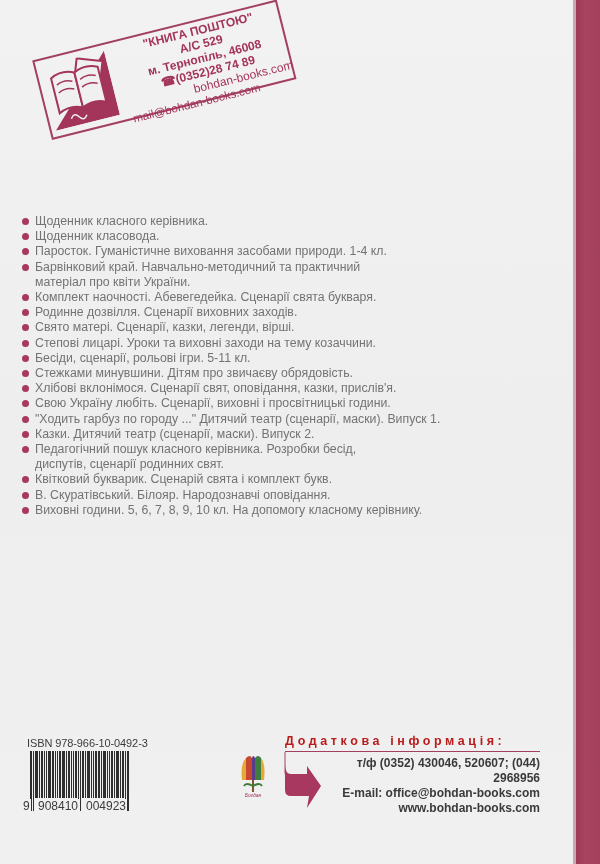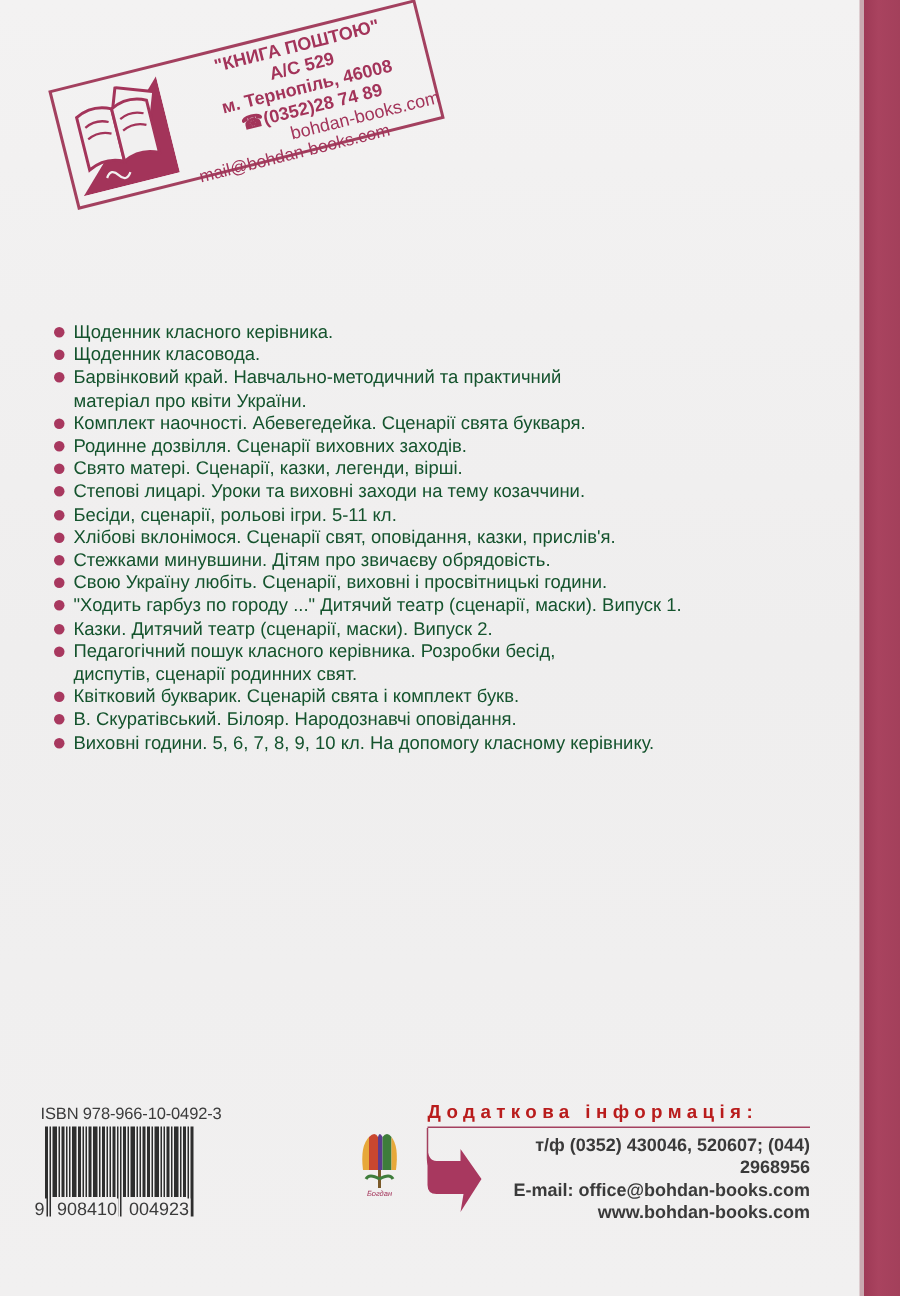--- a/index.html
+++ b/index.html
@@ -37,22 +37,22 @@
   }
   .stamp-text {
     position: absolute; left: 82px; top: 2px; width: 168px;
     text-align: center; font-weight: bold; line-height: 14px; font-size: 12px;
   }
   .stamp-text .line { display: block; white-space: nowrap; }
   .stamp-text .mail { font-weight: normal; font-size: 11.5px; text-align: left; }
 
   
   .book-list {
-    position: absolute; left: 36px; top: 214px; width: 540px;
-    list-style: none; font-size: 12.3px; line-height: 15.2px; color: #14532d;
+    position: absolute; left: 22px; top: 214px; width: 540px;
+    list-style: none; font-size: 12.3px; line-height: 15.2px; color: #737373;
   }
   .book-list li { position: relative; padding-left: 13px; white-space: nowrap; }
   .book-list .bullet {
     position: absolute; left: 0; top: 4px; width: 7px; height: 7px;
     border-radius: 50%; background: #a8385f;
   }
 
   
   .isbn {
     position: absolute; left: 27px; top: 737px; font-size: 11px; color: #3b3b3b;
@@ -109,28 +109,29 @@
       <span class="line"><span>☎</span><span>(0352)28 74 89</span></span>
       <span class="line" style="text-align:right;font-weight:normal;">bohdan-books.com</span>
       <span class="line mail">mail@bohdan-books.com</span>
     </div>
   </div>
 </div>
 
 <ul class="book-list">
   <li><span class="bullet"></span><span>Щоденник класного керівника.</span></li>
   <li><span class="bullet"></span><span>Щоденник класовода.</span></li>
+  <li><span class="bullet"></span><span>Паросток. Гуманістичне виховання засобами природи. 1-4 кл.</span></li>
   <li><span class="bullet"></span><span>Барвінковий край. Навчально-методичний та практичний</span><br><span>матеріал про квіти України.</span></li>
   <li><span class="bullet"></span><span>Комплект наочності. Абевегедейка. Сценарії свята букваря.</span></li>
   <li><span class="bullet"></span><span>Родинне дозвілля. Сценарії виховних заходів.</span></li>
   <li><span class="bullet"></span><span>Свято матері. Сценарії, казки, легенди, вірші.</span></li>
   <li><span class="bullet"></span><span>Степові лицарі. Уроки та виховні заходи на тему козаччини.</span></li>
   <li><span class="bullet"></span><span>Бесіди, сценарії, рольові ігри. 5-11 кл.</span></li>
+  <li><span class="bullet"></span><span>Стежками минувшини. Дітям про звичаєву обрядовість.</span></li>
   <li><span class="bullet"></span><span>Хлібові вклонімося. Сценарії свят, оповідання, казки, прислів'я.</span></li>
-  <li><span class="bullet"></span><span>Стежками минувшини. Дітям про звичаєву обрядовість.</span></li>
   <li><span class="bullet"></span><span>Свою Україну любіть. Сценарії, виховні і просвітницькі години.</span></li>
   <li><span class="bullet"></span><span>"Ходить гарбуз по городу ..." Дитячий театр (сценарії, маски). Випуск 1.</span></li>
   <li><span class="bullet"></span><span>Казки. Дитячий театр (сценарії, маски). Випуск 2.</span></li>
   <li><span class="bullet"></span><span>Педагогічний пошук класного керівника. Розробки бесід,</span><br><span>диспутів, сценарії родинних свят.</span></li>
   <li><span class="bullet"></span><span>Квітковий букварик. Сценарій свята і комплект букв.</span></li>
   <li><span class="bullet"></span><span>В. Скуратівський. Білояр. Народознавчі оповідання.</span></li>
   <li><span class="bullet"></span><span>Виховні години. 5, 6, 7, 8, 9, 10 кл. На допомогу класному керівнику.</span></li>
 </ul>
 
 <div class="isbn">ISBN 978-966-10-0492-3</div>

